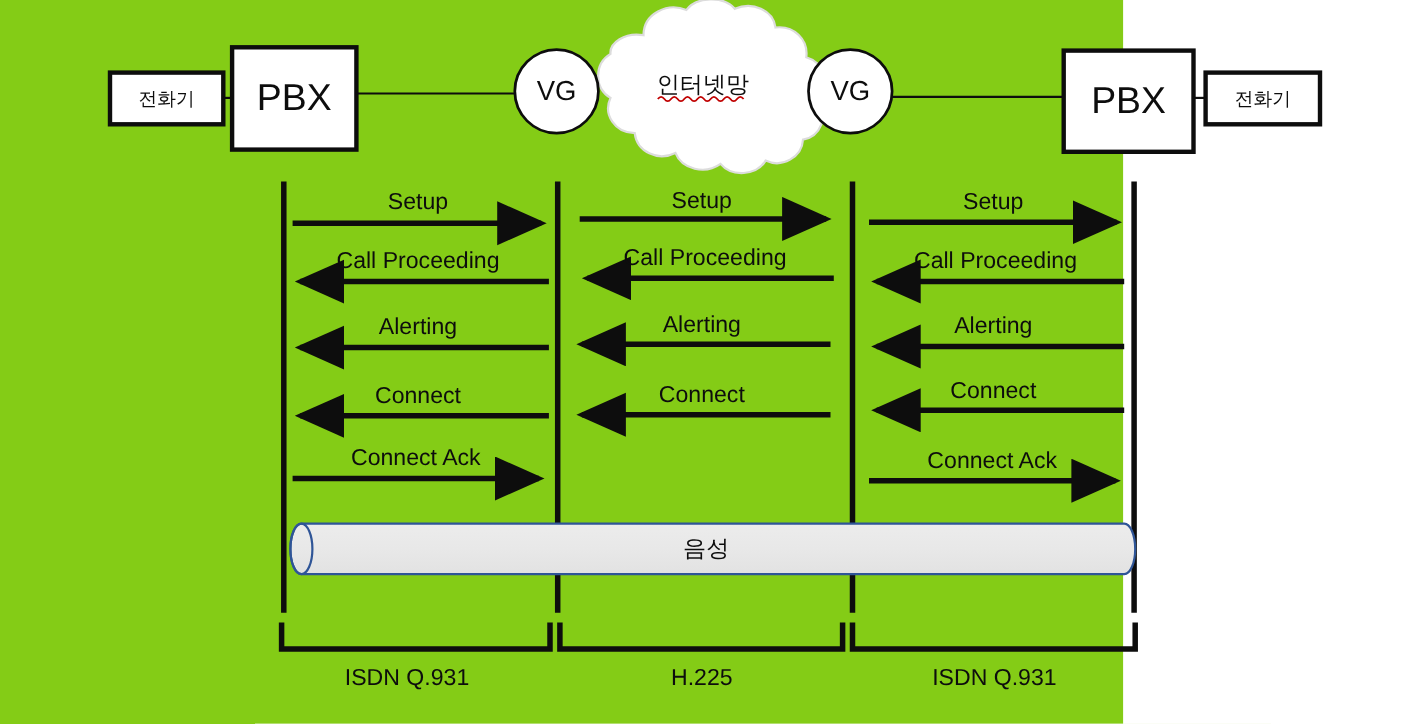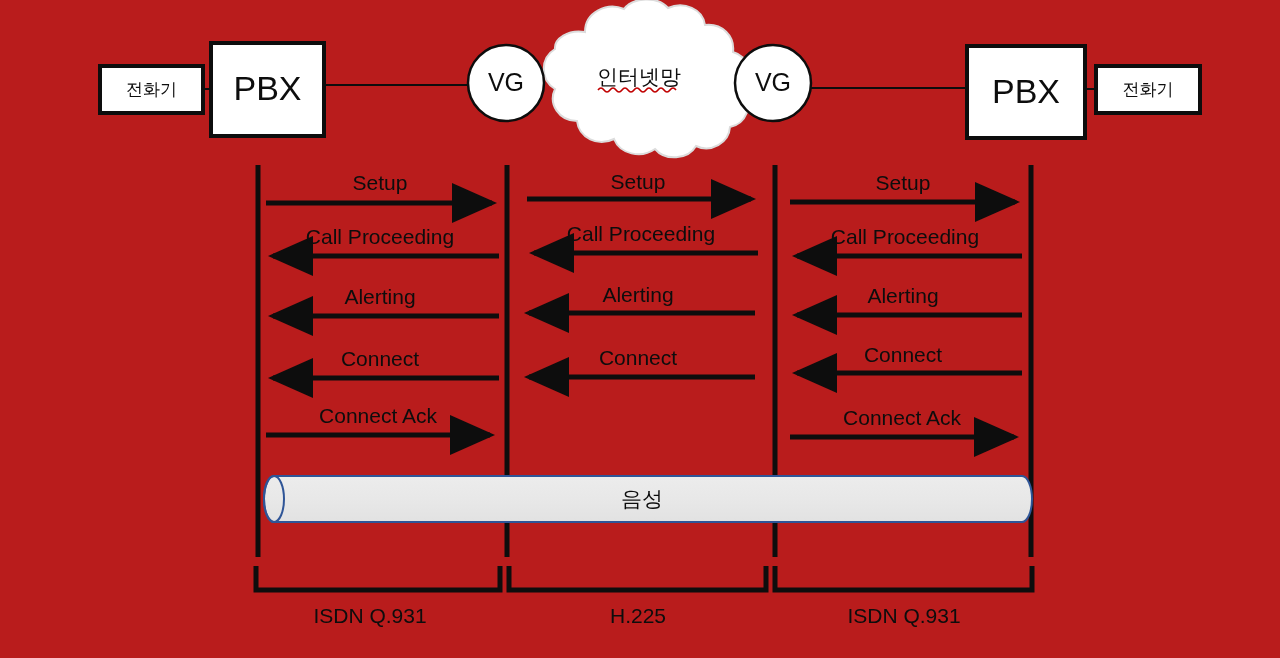--- a/index.html
+++ b/index.html
@@ -8,23 +8,23 @@
     background: #ffffff;
   }
   body {
     width: 1280px;
     height: 658px;
     font-family: "Liberation Sans", sans-serif;
     overflow: hidden;
   }
   #diagram-root {
     position: relative;
-    width: 1280px;
+    width: 1021px;
     height: 658px;
-    background: #b91c1c;
+    background: #84cc16;
   }
   #diagram-svg {
     position: absolute;
     left: 0;
     top: 0;
     width: 1280px;
     height: 658px;
   }
   .node-label {
     font-family: "Liberation Sans", sans-serif;

